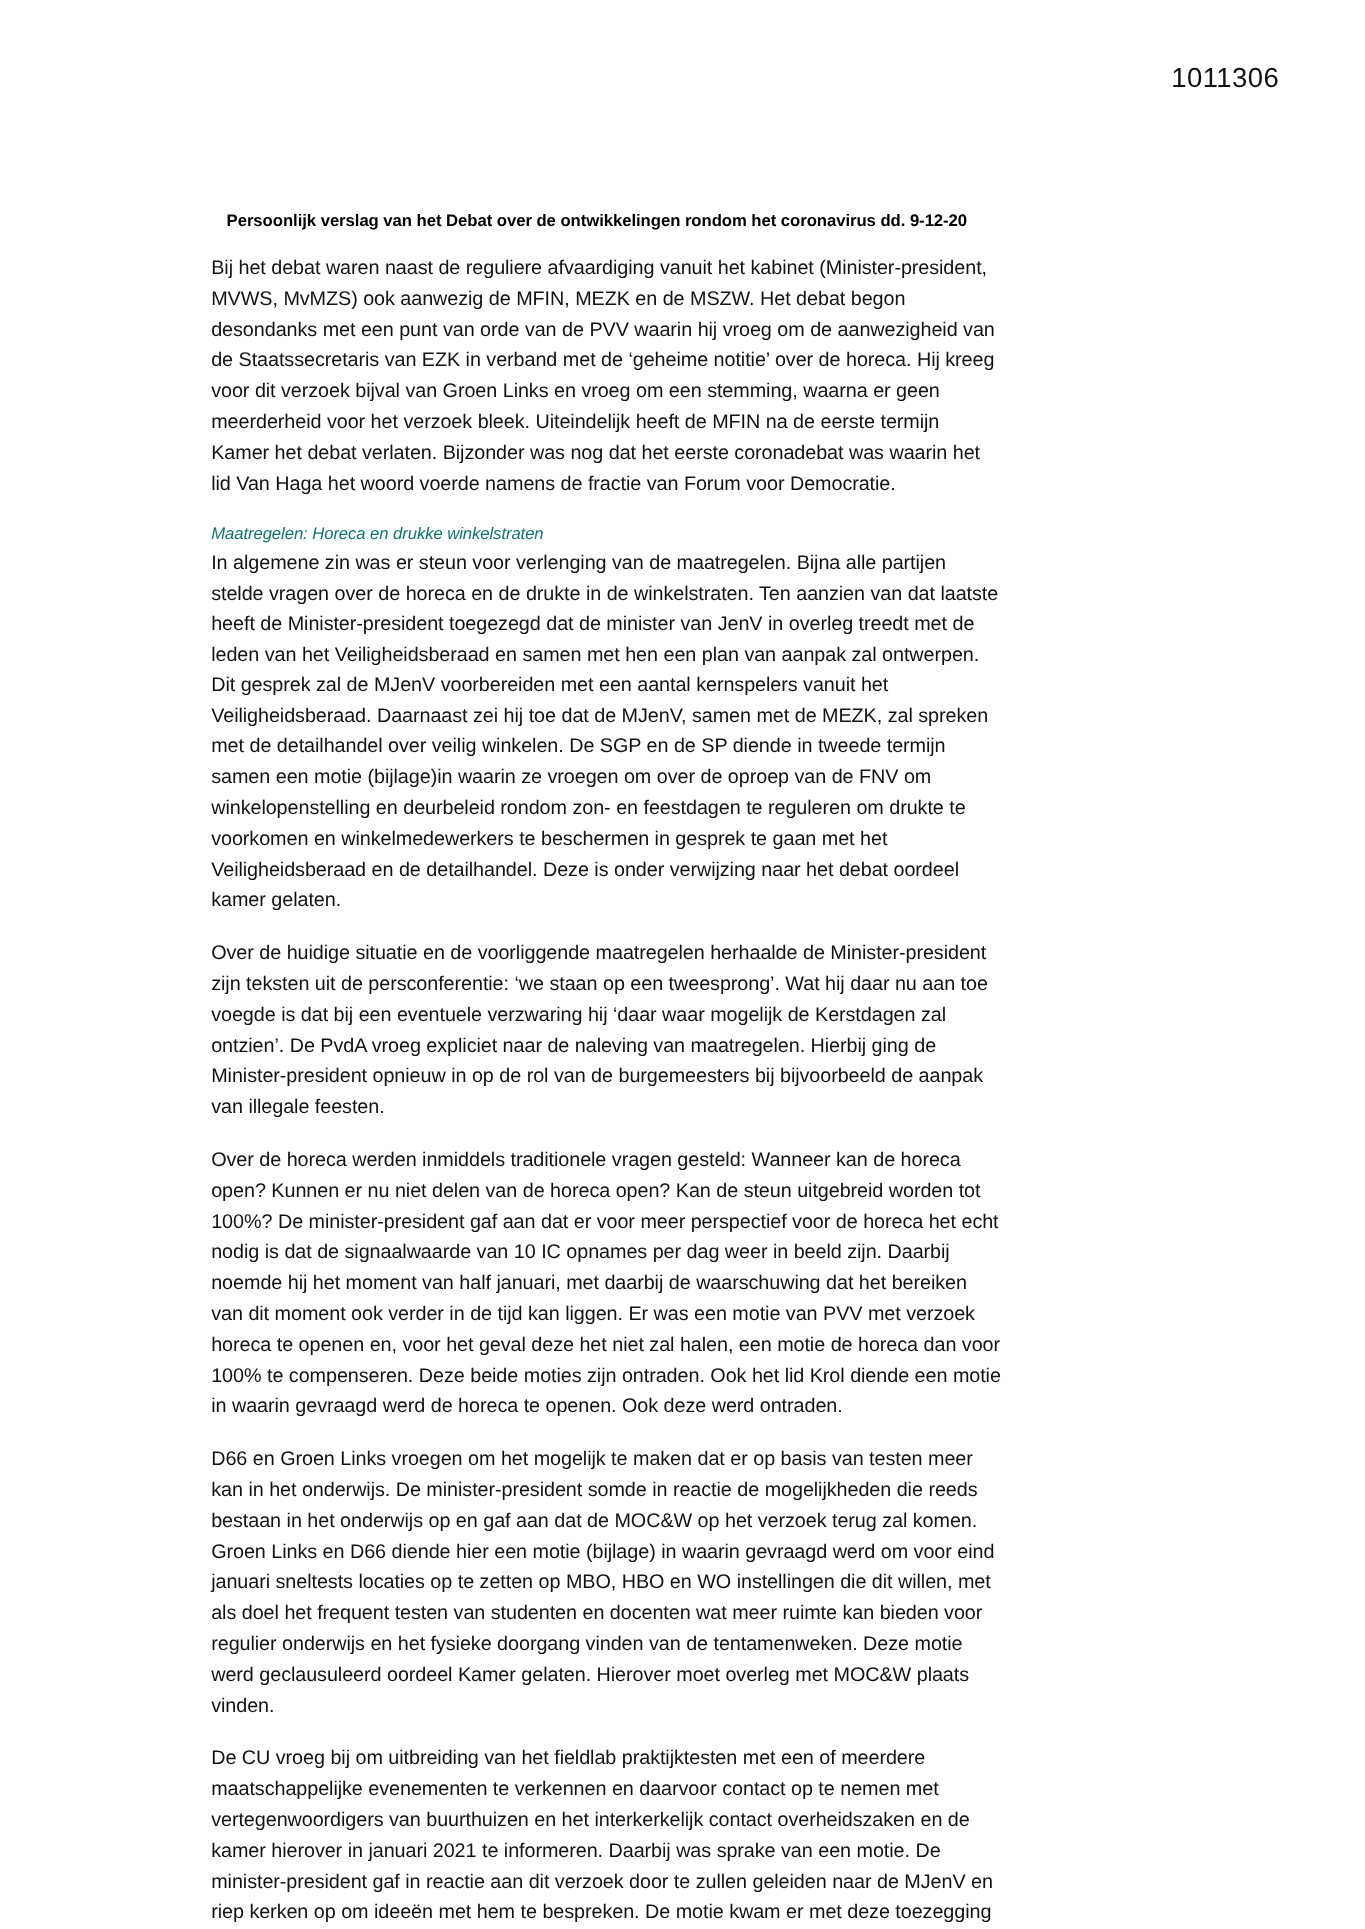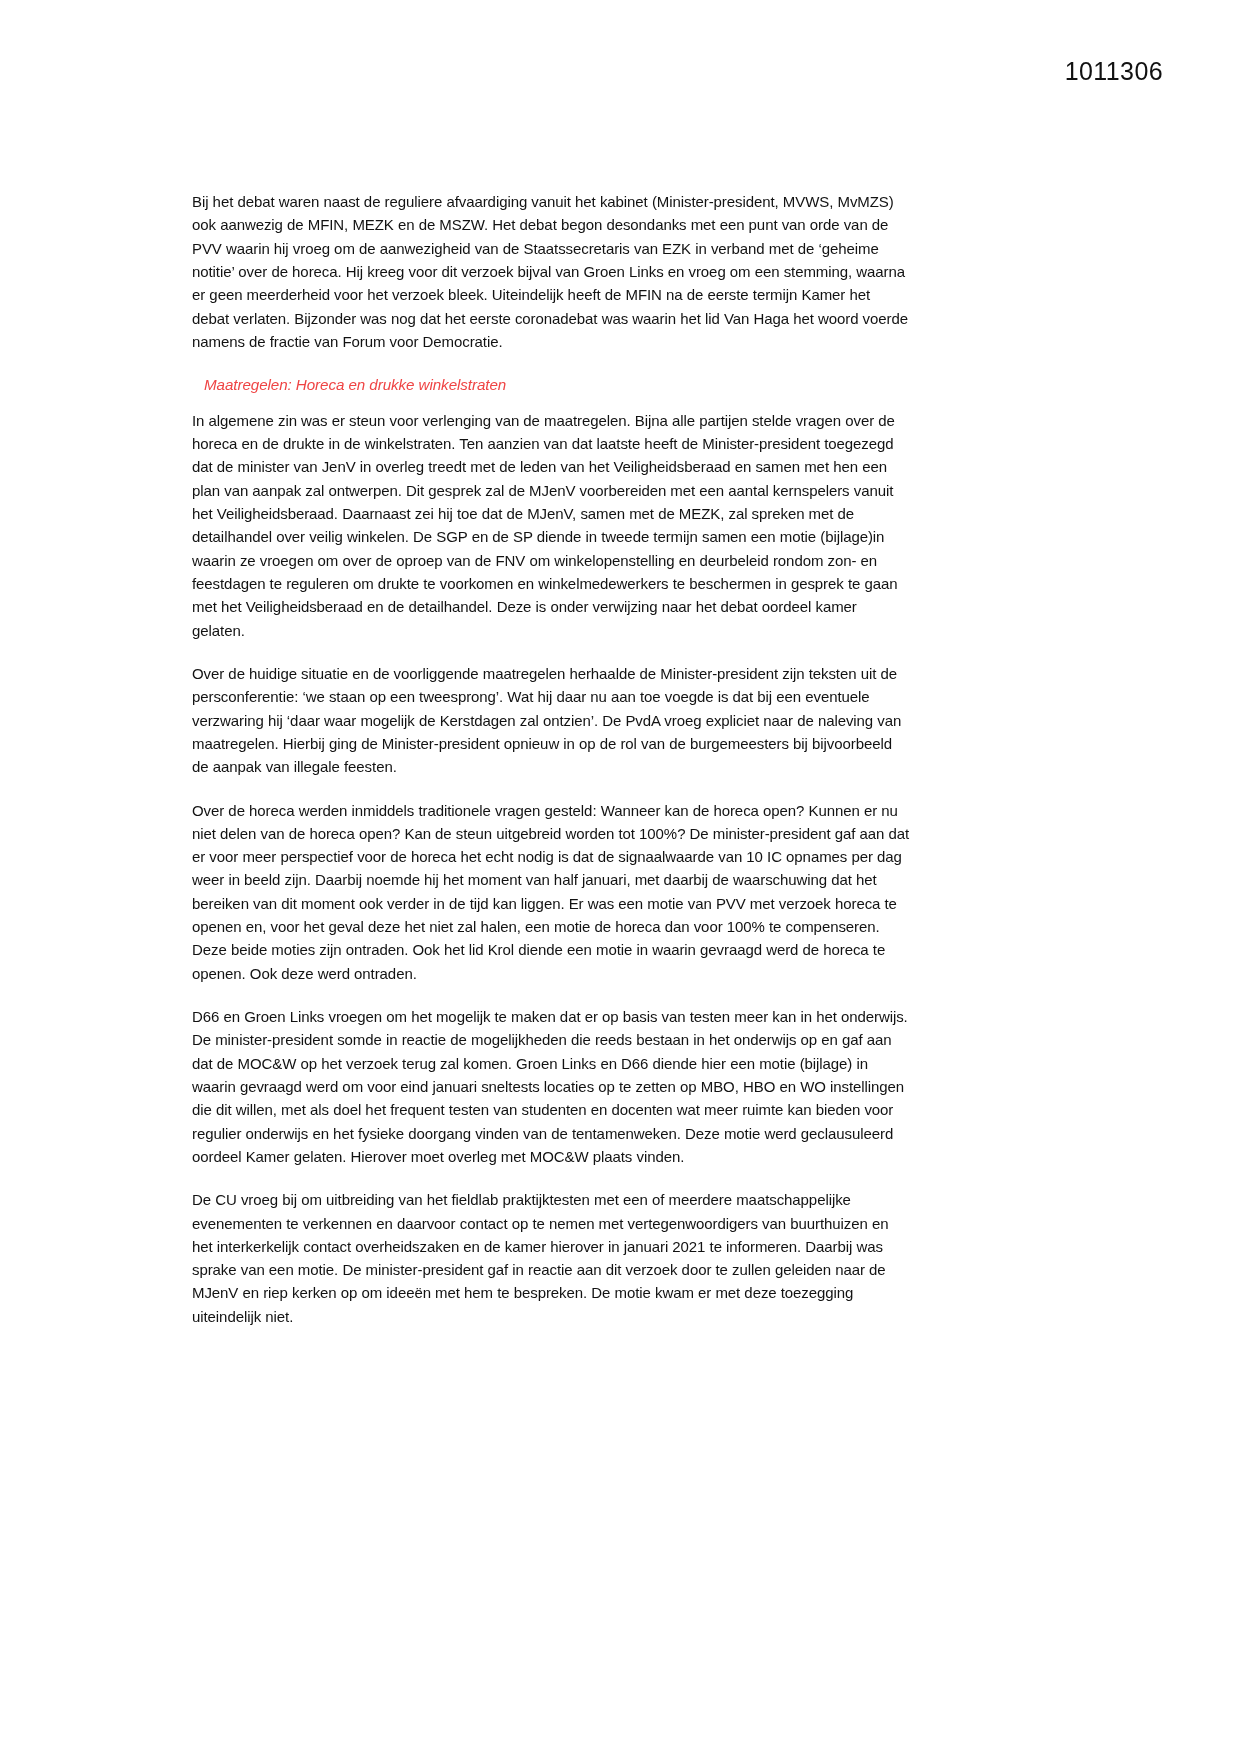--- a/index.html
+++ b/index.html
@@ -46,47 +46,48 @@
   .doc-title {
     font-size: 15.2px;
     font-weight: bold;
     line-height: 1.45;
     margin: 0 0 18px 14px;
     color: #000000;
     letter-spacing: -0.05px;
   }
 
   p.para {
-    font-size: 15px;
+    font-size: 18px;
     line-height: 1.555;
     margin: 0 0 20px 0;
     color: #121212;
     text-align: left;
     letter-spacing: -0.08px;
     word-spacing: 0.1px;
   }
 
   .sub-head {
     font-size: 15.2px;
     font-style: italic;
     line-height: 1.555;
-    margin: 12px;
-    color: #ef4444;
+    margin: 0;
+    color: #0f766e;
     letter-spacing: -0.08px;
   }
 </style>
 </head>
 <body>
 
 <div class="page">
 
   <div class="doc-header">1011306</div>
 
   <div class="content">
 
+    <h1 class="doc-title">Persoonlijk verslag van het Debat over de ontwikkelingen rondom het coronavirus dd. 9-12-20</h1>
 
     <p class="para">Bij het debat waren naast de reguliere afvaardiging vanuit het kabinet (Minister-president, MVWS, MvMZS) ook aanwezig de MFIN, MEZK en de MSZW. Het debat begon desondanks met een punt van orde van de PVV waarin hij vroeg om de aanwezigheid van de Staatssecretaris van EZK in verband met de ‘geheime notitie’ over de horeca. Hij kreeg voor dit verzoek bijval van Groen Links en vroeg om een stemming, waarna er geen meerderheid voor het verzoek bleek. Uiteindelijk heeft de MFIN na de eerste termijn Kamer het debat verlaten. Bijzonder was nog dat het eerste coronadebat was waarin het lid Van Haga het woord voerde namens de fractie van Forum voor Democratie.</p>
 
     <p class="sub-head">Maatregelen: Horeca en drukke winkelstraten</p>
 
     <p class="para">In algemene zin was er steun voor verlenging van de maatregelen. Bijna alle partijen stelde vragen over de horeca en de drukte in de winkelstraten. Ten aanzien van dat laatste heeft de Minister-president toegezegd dat de minister van JenV in overleg treedt met de leden van het Veiligheidsberaad en samen met hen een plan van aanpak zal ontwerpen. Dit gesprek zal de MJenV voorbereiden met een aantal kernspelers vanuit het Veiligheidsberaad. Daarnaast zei hij toe dat de MJenV, samen met de MEZK, zal spreken met de detailhandel over veilig winkelen. De SGP en de SP diende in tweede termijn samen een motie (bijlage)in waarin ze vroegen om over de oproep van de FNV om winkelopenstelling en deurbeleid rondom zon- en feestdagen te reguleren om drukte te voorkomen en winkelmedewerkers te beschermen in gesprek te gaan met het Veiligheidsberaad en de detailhandel. Deze is onder verwijzing naar het debat oordeel kamer gelaten.</p>
 
     <p class="para">Over de huidige situatie en de voorliggende maatregelen herhaalde de Minister-president zijn teksten uit de persconferentie: ‘we staan op een tweesprong’. Wat hij daar nu aan toe voegde is dat bij een eventuele verzwaring hij ‘daar waar mogelijk de Kerstdagen zal ontzien’. De PvdA vroeg expliciet naar de naleving van maatregelen. Hierbij ging de Minister-president opnieuw in op de rol van de burgemeesters bij bijvoorbeeld de aanpak van illegale feesten.</p>
 
     <p class="para">Over de horeca werden inmiddels traditionele vragen gesteld: Wanneer kan de horeca open? Kunnen er nu niet delen van de horeca open? Kan de steun uitgebreid worden tot 100%? De minister-president gaf aan dat er voor meer perspectief voor de horeca het echt nodig is dat de signaalwaarde van 10 IC opnames per dag weer in beeld zijn. Daarbij noemde hij het moment van half januari, met daarbij de waarschuwing dat het bereiken van dit moment ook verder in de tijd kan liggen. Er was een motie van PVV met verzoek horeca te openen en, voor het geval deze het niet zal halen, een motie de horeca dan voor 100% te compenseren. Deze beide moties zijn ontraden. Ook het lid Krol diende een motie in waarin gevraagd werd de horeca te openen. Ook deze werd ontraden.</p>

